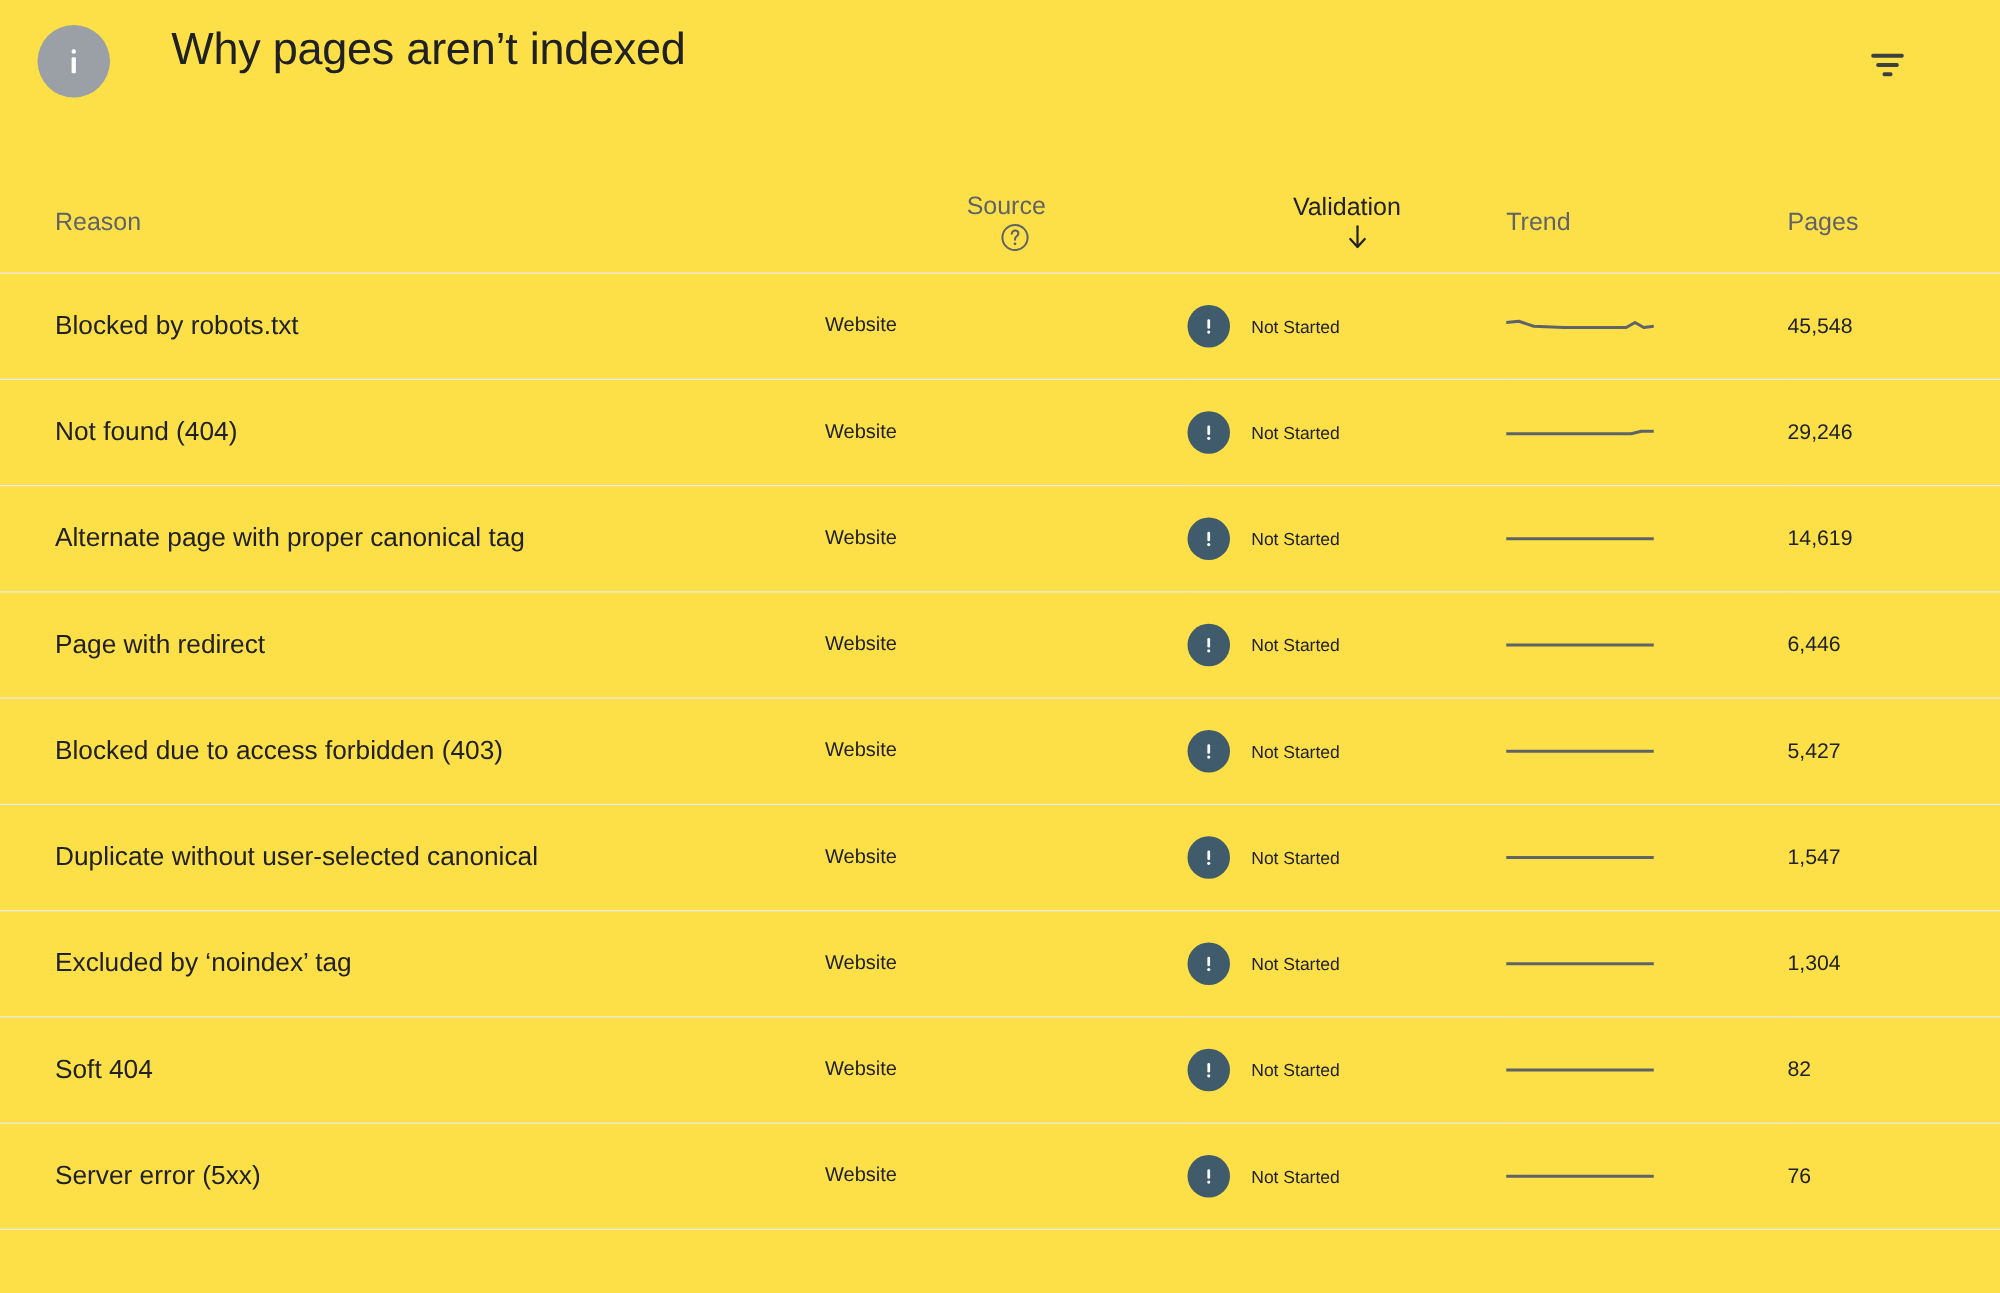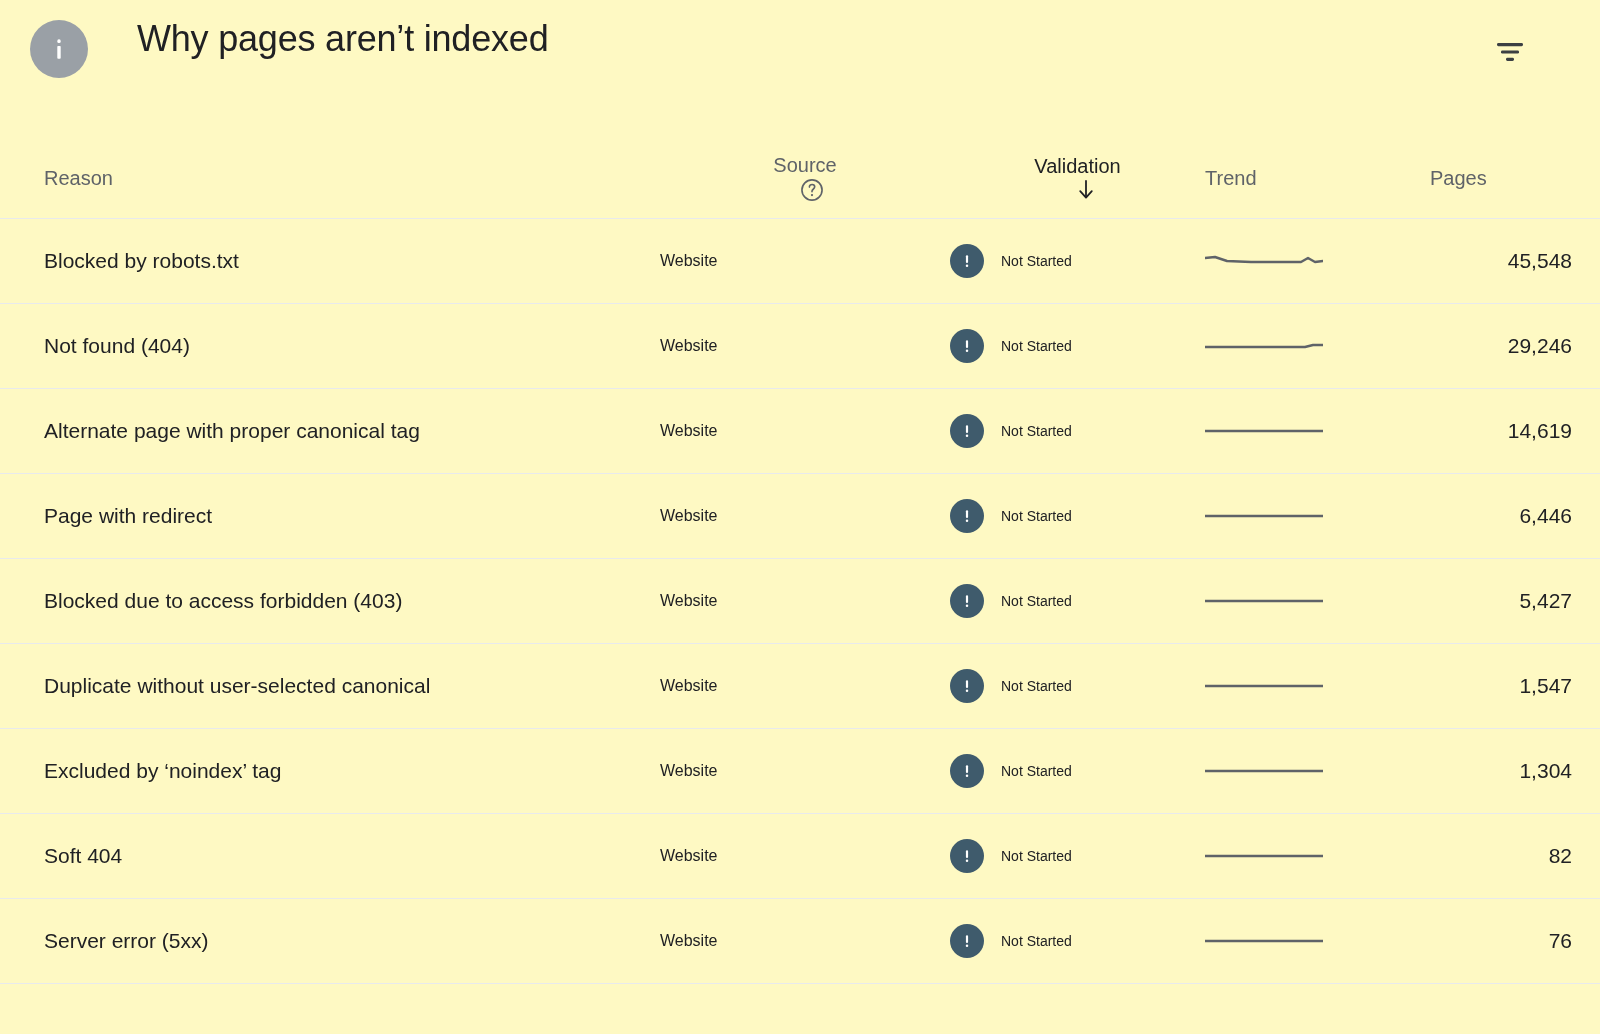--- a/index.html
+++ b/index.html
@@ -15,21 +15,21 @@
     font-family: "Liberation Sans", sans-serif;
     color: #202124;
     -webkit-font-smoothing: antialiased;
     overflow: hidden;
   }
 
   .panel {
     width: 1600px;
     height: 1034px;
     position: relative;
-    background: #fef9c3;
+    background: #fde047;
   }
 
   
   .header {
     display: flex;
     align-items: flex-start;
     padding: 14px 28px 0 28px;
     height: 140px;
     position: relative;
   }
@@ -169,23 +169,23 @@
   .status-dot svg { display: block; }
   .validation-label {
     font-size: 14px;
     color: #202124;
   }
   td.c-trend { }
   .spark {
     display: block;
   }
   td.c-pages {
-    text-align: right;
+    text-align: left;
     padding-right: 28px;
-    font-size: 21px;
+    font-size: 17px;
     color: #202124;
     white-space: nowrap;
   }
 </style>
 </head>
 <body>
 
 <div class="panel">
 
   <div class="header">

